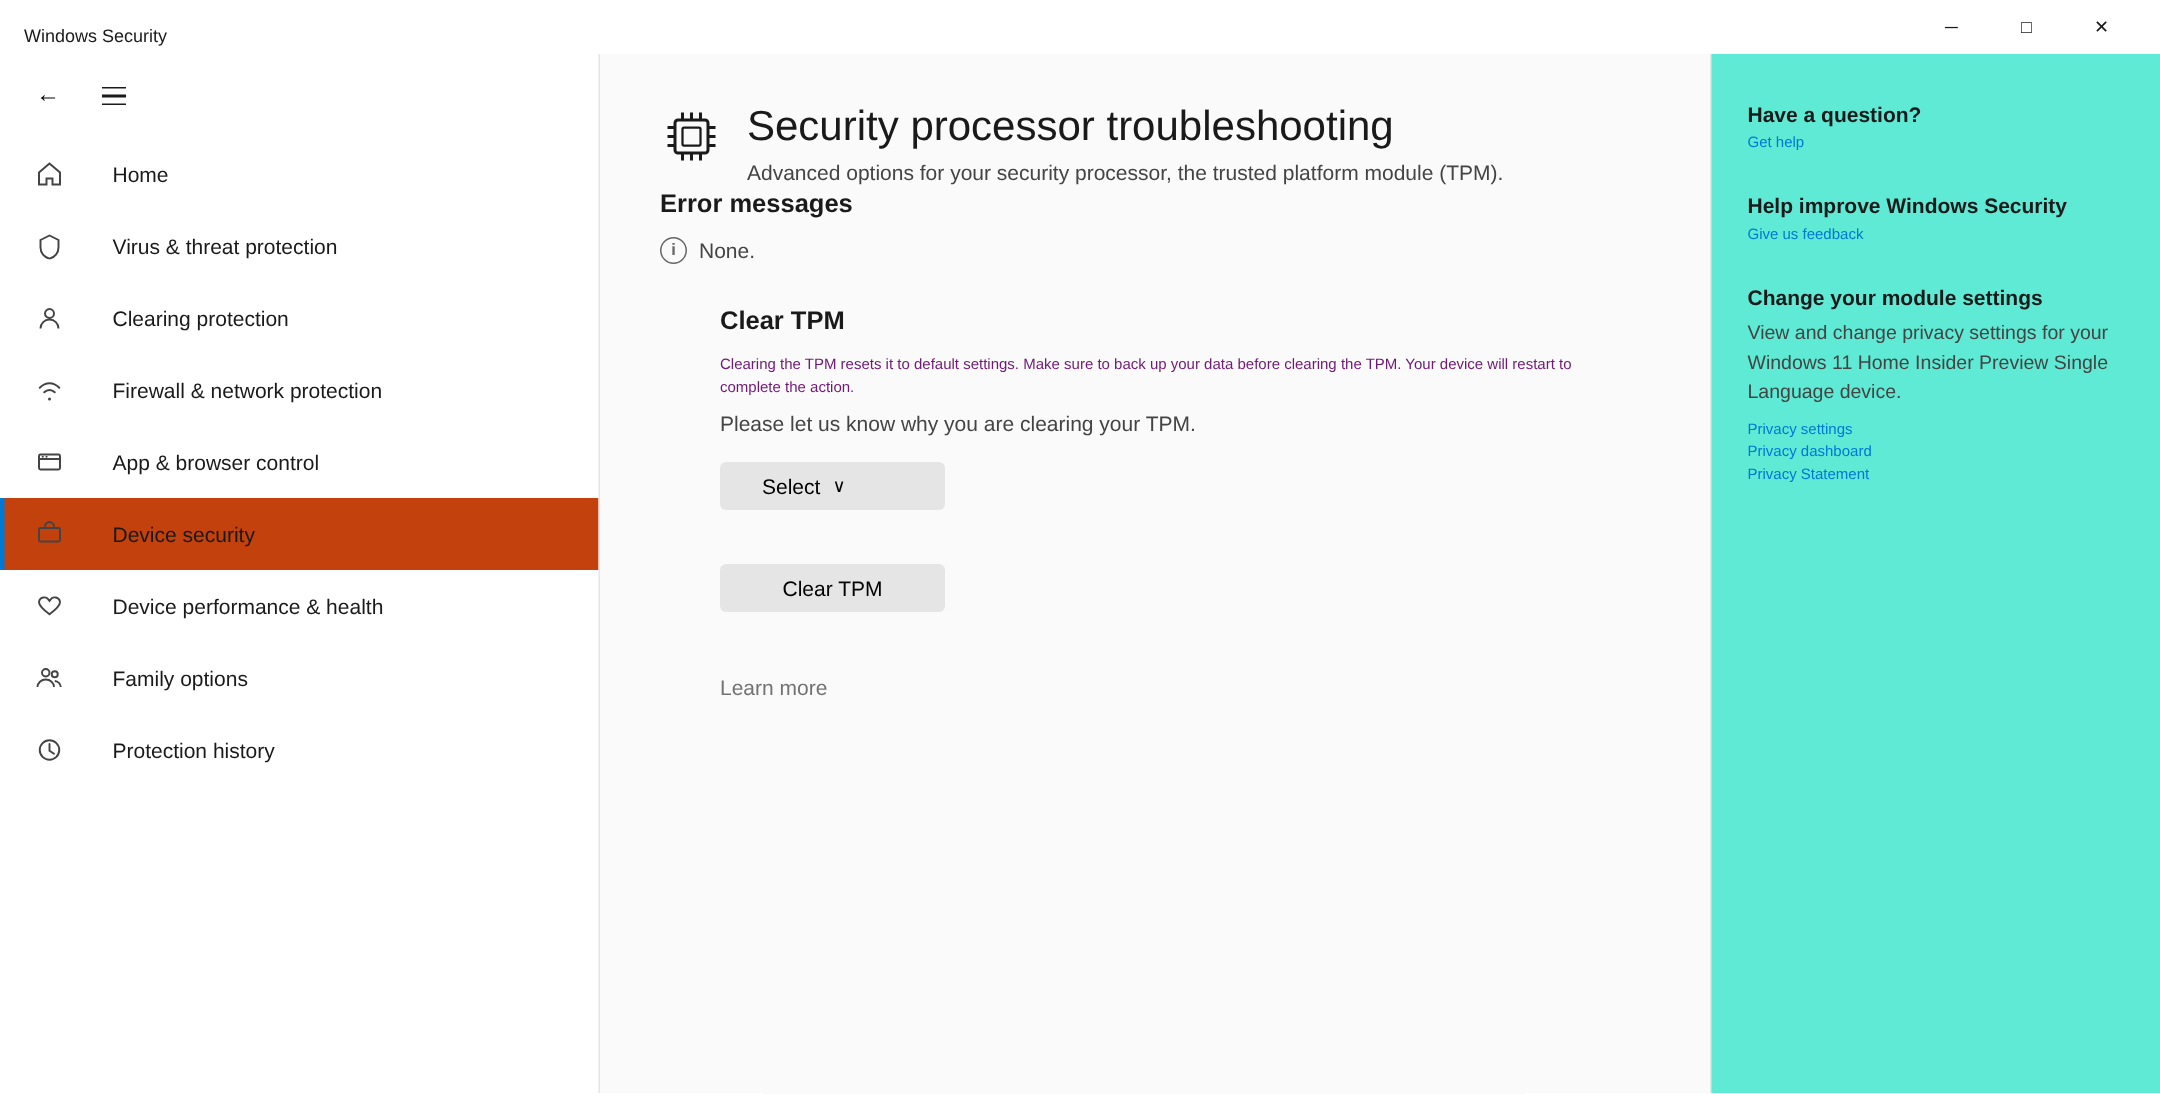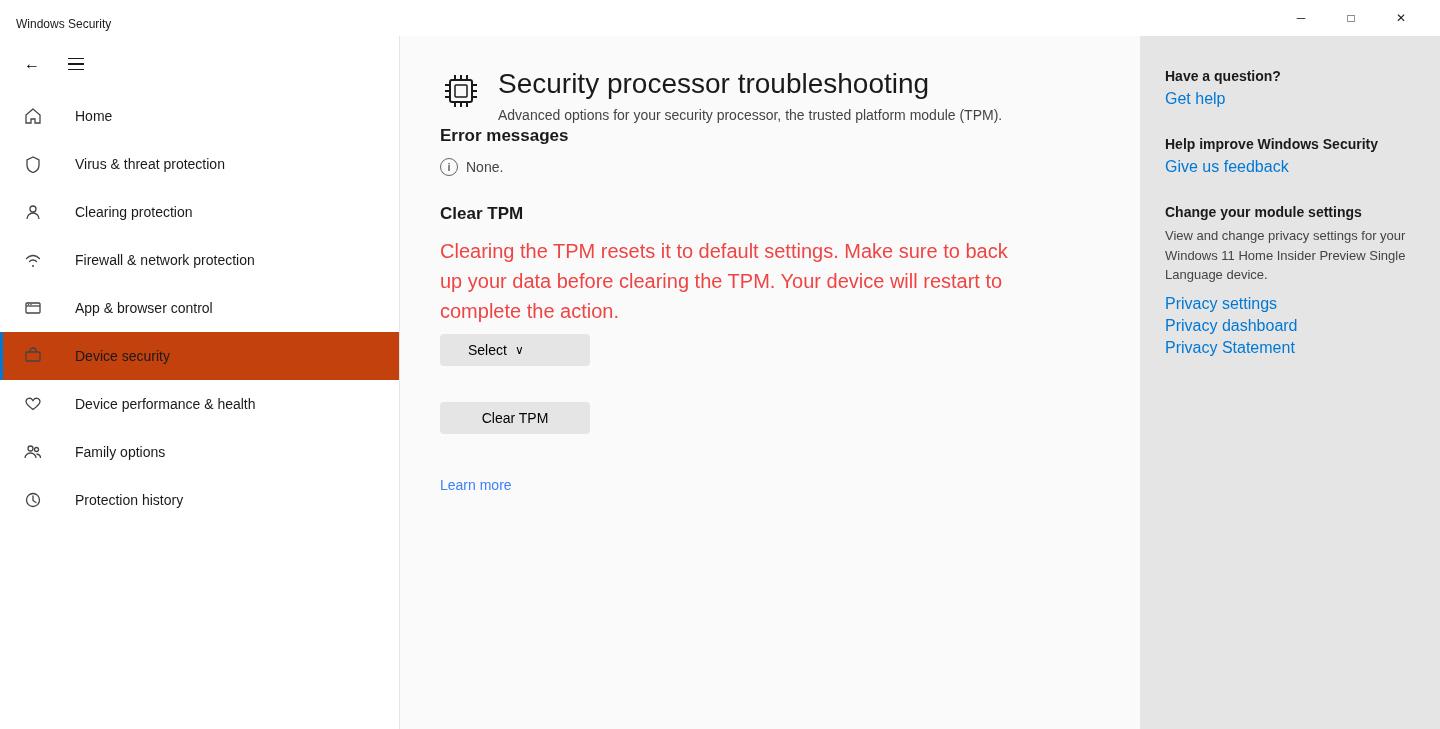--- a/index.html
+++ b/index.html
@@ -178,24 +178,24 @@
       border-radius: 50%;
       display: flex;
       align-items: center;
       justify-content: center;
       font-size: 11px;
       font-weight: 600;
       color: #666;
       flex-shrink: 0;
     }
 
-    .clear-tpm-section { margin-bottom: 28px; }
+    .clear-tpm-section { margin-bottom: 28px; margin-left: 40px; }
     .clear-desc {
-      font-size: 20px;
-      color: #ef4444;
+      font-size: 10px;
+      color: #701a75;
       line-height: 1.5;
       max-width: 580px;
       margin-bottom: 8px;
     }
     .clear-prompt {
       font-size: 14px;
       color: #444;
       margin-bottom: 18px;
     }
 
@@ -221,45 +221,45 @@
       background: #e5e5e5;
       border: none;
       border-radius: 4px;
       font-size: 14px;
       cursor: pointer;
       min-width: 150px;
       margin-bottom: 24px;
     }
 
     .learn-more-link {
-      color: #3b82f6;
+      color: #737373;
       font-size: 14px;
       text-decoration: none;
       cursor: pointer;
     }
 
     
     .right-panel {
       width: 300px;
       padding: 32px 24px;
-      background: #e5e5e5;
+      background: #5eead4;
       flex-shrink: 0;
       border-left: 1px solid #e5e5e5;
     }
     .right-section { margin-bottom: 28px; }
     .right-heading {
       font-size: 14px;
       font-weight: 600;
       color: #1a1a1a;
       margin-bottom: 6px;
     }
     .right-link {
       display: block;
       color: #0078d4;
-      font-size: 16px;
+      font-size: 10px;
       text-decoration: none;
       cursor: pointer;
       margin-bottom: 4px;
     }
     .right-desc {
       font-size: 13px;
       color: #444;
       line-height: 1.5;
       margin-bottom: 10px;
     }
@@ -416,20 +416,21 @@
       <div class="section-title">Error messages</div>
       <div class="error-box">
         <div class="info-icon">i</div>
         <span>None.</span>
       </div>
     </div>
 
     <div class="clear-tpm-section">
       <div class="section-title">Clear TPM</div>
       <p class="clear-desc">Clearing the TPM resets it to default settings. Make sure to back up your data before clearing the TPM. Your device will restart to complete the action.</p>
+      <p class="clear-prompt">Please let us know why you are clearing your TPM.</p>
 
       <button class="select-btn">
         <span>Select</span>
         <span style="font-size:12px;">∨</span>
       </button>
 
       <br>
 
       <button class="clear-tpm-btn">
         <span>Clear TPM</span>

